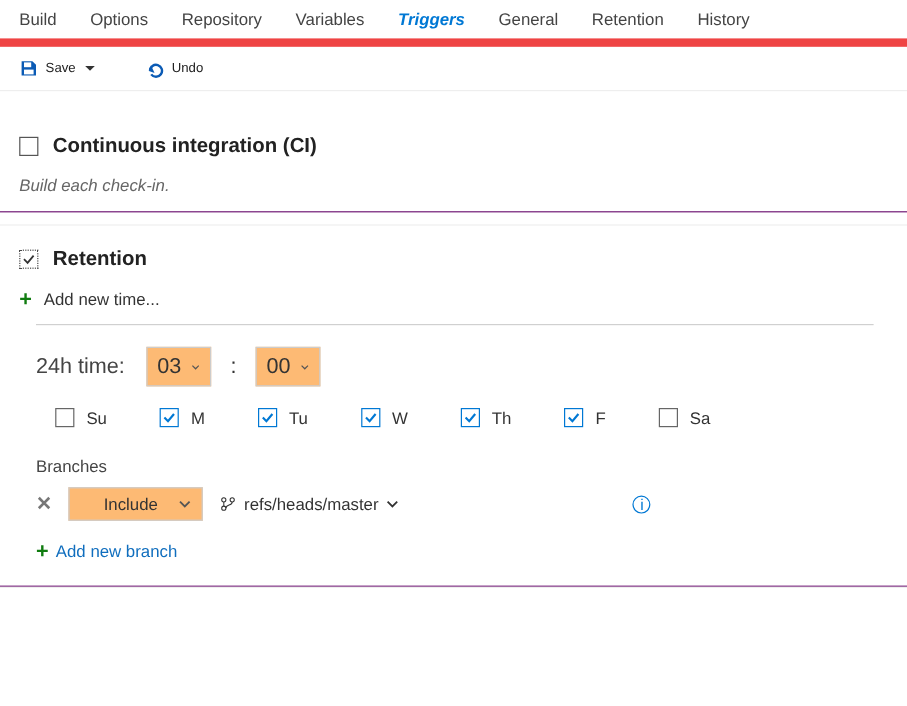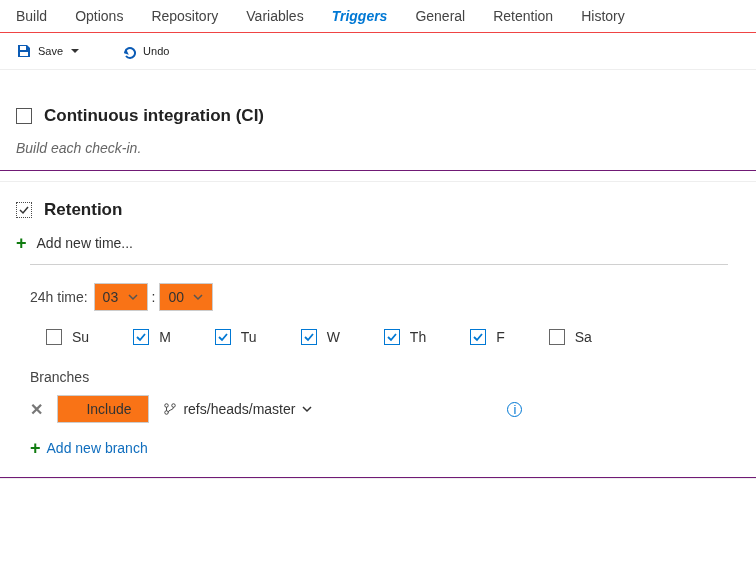--- a/index.html
+++ b/index.html
@@ -7,21 +7,21 @@
     font-family: "Segoe UI", sans-serif;
     font-size: 14px;
     color: #333;
     background: #fff;
     width: 756px;
   }
   .tabs {
     display: flex;
     gap: 28px;
     padding: 8px 16px;
-    border-bottom: 1px solid #ef4444;
+    border-bottom: 7px solid #ef4444;
     font-size: 14px;
   }
   .tab {
     color: #444;
     cursor: pointer;
   }
   .tab.active {
     color: #0078d4;
     font-weight: 600;
     font-style: italic;
@@ -78,31 +78,31 @@
     cursor:pointer;
     font-size:14px;
   }
   .plus-green { color:#107c10; font-weight:700; font-size:18px; line-height:1;}
   .time-block {
     margin:6px 12px 0 14px;
     border-top:1px solid #d0d0d0;
     padding:18px 0 0 0;
   }
   .time-row {
-    display:flex; align-items:center; gap:4px;
-    font-size:14px; color:#333;
+    display:flex; align-items:center; gap:16px;
+    font-size:18px; color:#333;
   }
   .label-24h { color:#444; margin-right:2px;}
   .select-box {
     border:1px solid #ccc;
     padding:5px 8px;
     display:flex; align-items:center;
     justify-content:space-between;
     gap:8px;
-    background:#f97316;
+    background:#fdba74;
     cursor:pointer;
   }
   .select-sm { width:54px; }
   .select-tz { flex:1; width:480px; padding:5px 10px;}
   .chev { width:12px; height:12px; }
   .days {
     display:flex; gap:28px;
     margin-top:18px;
     flex-wrap:wrap;
   }
@@ -121,21 +121,21 @@
   }
   .branches {
     margin-top:24px;
   }
   .branches-label { color:#444; font-size:14px;}
   .branch-row {
     display:flex; align-items:center; gap:14px;
     margin-top:10px;
   }
   .x-del { color:#777; font-size:16px; font-weight:600; cursor:pointer;}
-  .select-inc { width:92px;padding-left:28px;}
+  .select-inc { width:112px;padding-left:28px;}
   .branch-name {
     display:flex; align-items:center; gap:6px;
     cursor:pointer; color:#333;
   }
   .info-icon {
     color:#0078d4;
     font-size:13px;
     width:15px;height:15px;
     border:1.2px solid #0078d4;
     border-radius:50%;

